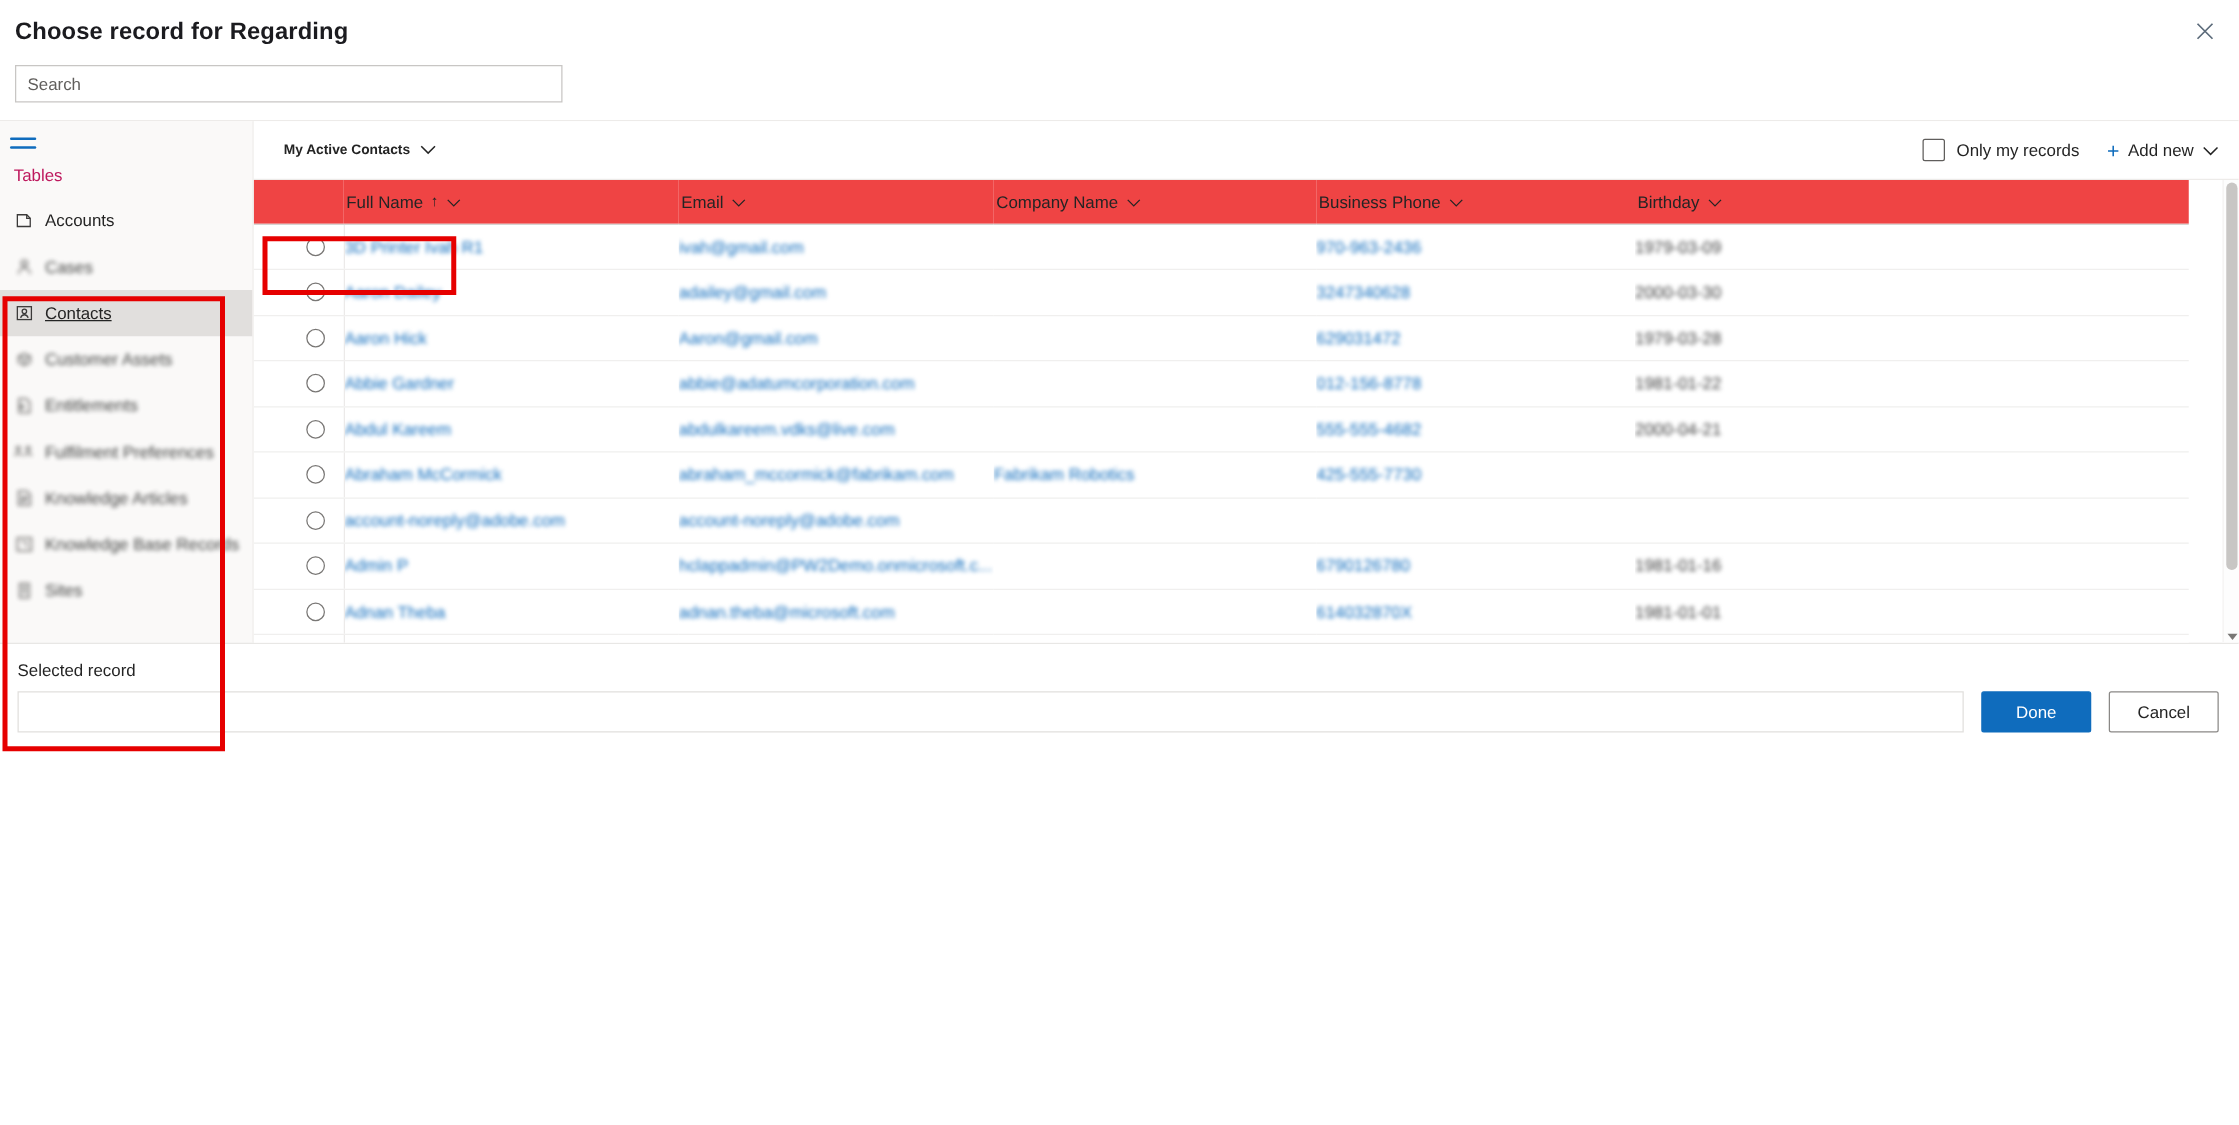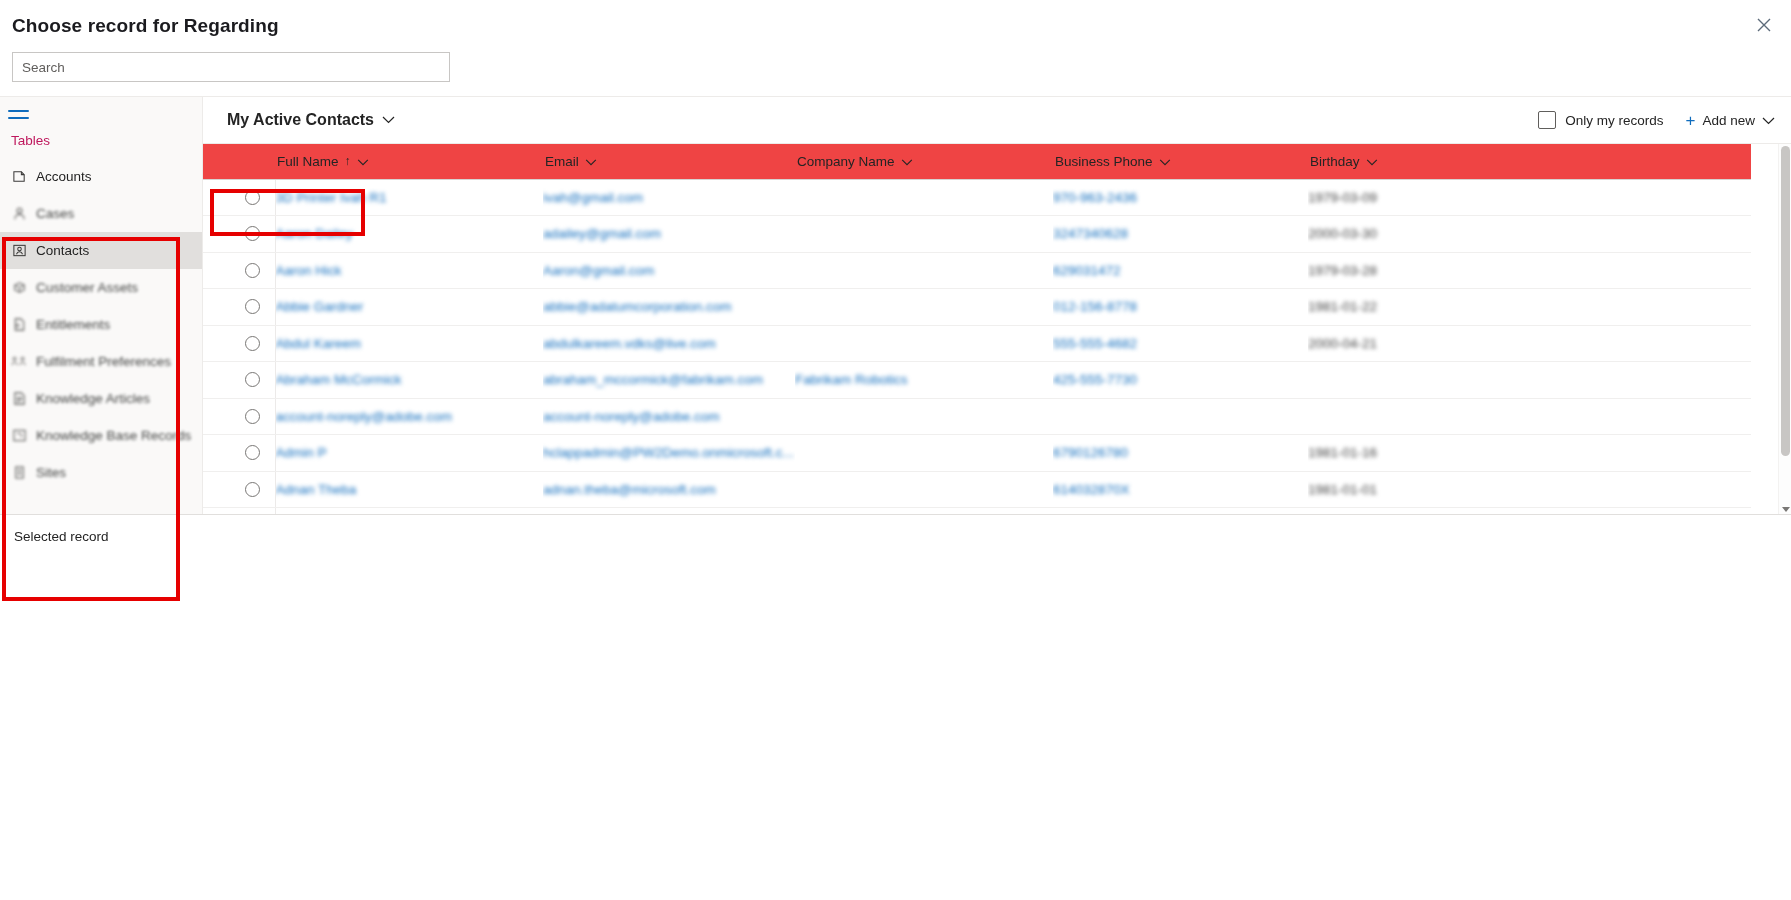--- a/index.html
+++ b/index.html
@@ -109,21 +109,21 @@
   .nav-item {
     height: 37px;
     display: flex;
     align-items: center;
     padding-left: 11px;
     gap: 9px;
     cursor: pointer;
     font-size: 13.5px;
     color: #242424;
   }
-  .nav-item.active { background: #e1dfdd; }
+  .nav-item.active { background: #e1dfdd; text-decoration: underline; }
   .nav-item .nav-ico {
     width: 16px; height: 16px;
     flex: 0 0 16px;
     display: flex; align-items: center; justify-content: center;
   }
   .nav-item .nav-ico svg { display:block; }
   .nav-item.blurred { filter: blur(1.65px); opacity: 0.85; }
 
   
   .annot {
@@ -148,21 +148,21 @@
     flex: 0 0 47px;
     display: flex;
     align-items: center;
     padding: 0 16px 0 18px;
     border-bottom: 1px solid #edebe9;
   }
   .view-selector {
     display: flex;
     align-items: center;
     gap: 8px;
-    font-size: 16px;
+    font-size: 11px;
     font-weight: 600;
     color: #242424;
     cursor: pointer;
     padding: 4px 6px;
   }
   .toolbar-right {
     margin-left: auto;
     display: flex;
     align-items: flex-end;
     gap: 22px;
@@ -685,14 +685,19 @@
           <div class="thumb"></div>
           <div class="arrow-dn"></div>
         </div>
       </div>
 
     </div>
   </div>
 
   <div class="dlg-footer">
     <div class="sel-label">Selected record</div>
+    <div class="footer-row">
+      <input class="sel-input" type="text" value="" style="">
+      <button class="btn btn-primary">Done</button>
+      <button class="btn btn-default">Cancel</button>
+    </div>
   </div>
 </div>
 
 </body></html>

